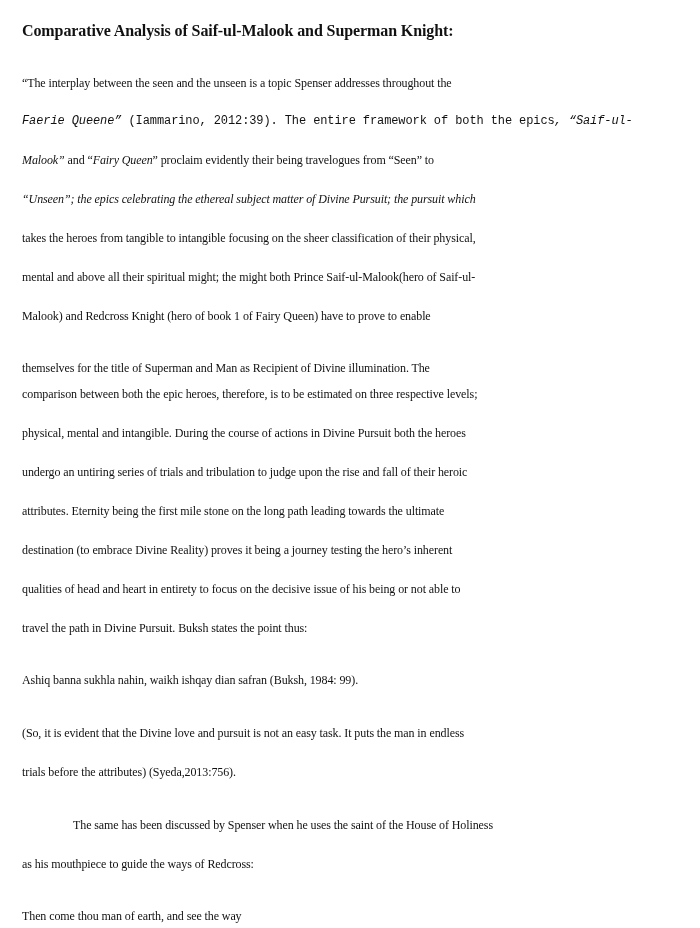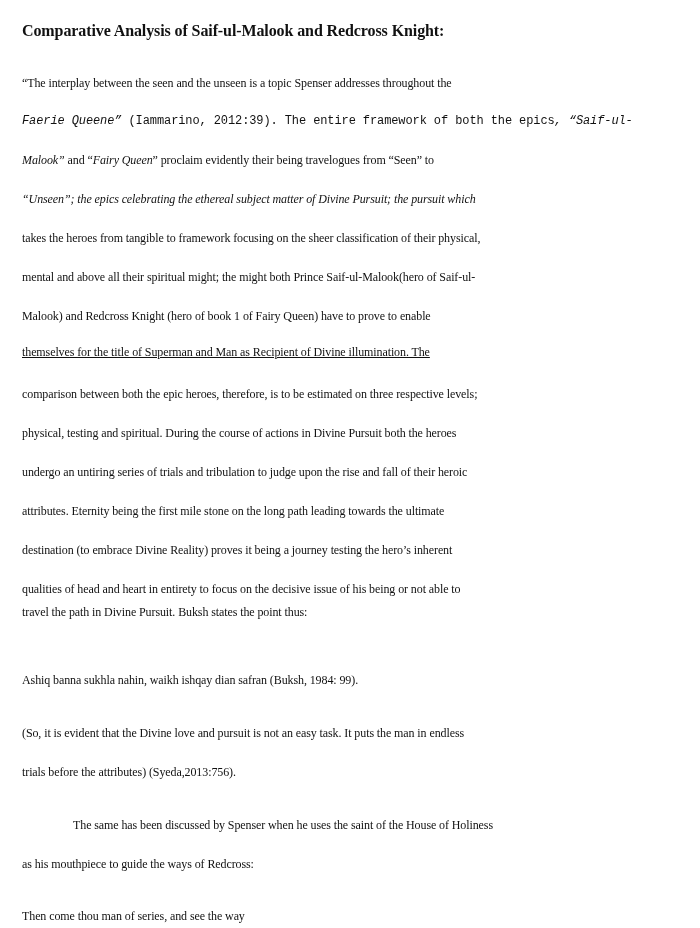--- a/index.html
+++ b/index.html
@@ -7,42 +7,42 @@
          font-family: "Liberation Serif", "DejaVu Serif", serif; color: #111111; }
   .line { position: absolute; left: 22px; font-size: 12px; white-space: nowrap; line-height: 20px; letter-spacing: -0.1px; }
   .title { font-weight: bold; font-size: 16px; }
   .indent { left: 73px; }
   i { font-style: italic; }
 </style>
 </head>
 <body>
 
 <div>
-  <div class="line title" style="top:21px">Comparative Analysis of Saif-ul-Malook and Redcross Knight:</div>
+  <div class="line title" style="top:21px">Comparative Analysis of Saif-ul-Malook and Superman Knight:</div>
 
   <div id="p1">
       <div class="line" style="top: 73px;"><span>“The interplay between the seen and the unseen is a topic Spenser addresses throughout the</span></div>
       <div class="line" style="top: 111px; font-family: Liberation Mono, monospace;"><i>Faerie Queene”</i><span> (Iammarino, 2012:39). The entire framework of both the epics</span><i>, “Saif-ul-</i></div>
       <div class="line" style="top: 150px;"><i>Malook”</i><span> and “</span><i>Fairy Queen</i><span>” proclaim evidently their being travelogues from “Seen” to</span></div>
       <div class="line" style="top: 189px; font-style: italic;"><span>“Unseen”; the epics celebrating the ethereal subject matter of Divine Pursuit; the pursuit which</span></div>
-      <div class="line" style="top: 228px;"><span>takes the heroes from tangible to framework focusing on the sheer classification of their physical,</span></div>
+      <div class="line" style="top: 228px;"><span>takes the heroes from tangible to intangible focusing on the sheer classification of their physical,</span></div>
       <div class="line" style="top: 267px;"><span>mental and above all their spiritual might; the might both Prince Saif-ul-Malook(hero of Saif-ul-</span></div>
       <div class="line" style="top: 306px;"><span>Malook) and Redcross Knight (hero of book 1 of Fairy Queen) have to prove to enable</span></div>
-      <div class="line" style="top: 342px; text-decoration: underline;"><span>themselves for the title of Superman and Man as Recipient of Divine illumination. The</span></div>
+      <div class="line" style="top: 358px;"><span>themselves for the title of Superman and Man as Recipient of Divine illumination. The</span></div>
       <div class="line" style="top: 384px;"><span>comparison between both the epic heroes, therefore, is to be estimated on three respective levels;</span></div>
-      <div class="line" style="top: 423px;"><span>physical, testing and spiritual. During the course of actions in Divine Pursuit both the heroes</span></div>
+      <div class="line" style="top: 423px;"><span>physical, mental and intangible. During the course of actions in Divine Pursuit both the heroes</span></div>
       <div class="line" style="top: 462px;"><span>undergo an untiring series of trials and tribulation to judge upon the rise and fall of their heroic</span></div>
       <div class="line" style="top: 501px;"><span>attributes. Eternity being the first mile stone on the long path leading towards the ultimate</span></div>
       <div class="line" style="top: 540px;"><span>destination (to embrace Divine Reality) proves it being a journey testing the hero’s inherent</span></div>
       <div class="line" style="top: 579px;"><span>qualities of head and heart in entirety to focus on the decisive issue of his being or not able to</span></div>
-      <div class="line" style="top: 602px;"><span>travel the path in Divine Pursuit. Buksh states the point thus:</span></div>
+      <div class="line" style="top: 618px;"><span>travel the path in Divine Pursuit. Buksh states the point thus:</span></div>
     </div>
 
   <div class="line" style="top:670px">Ashiq banna sukhla nahin, waikh ishqay dian safran (Buksh, 1984: 99).</div>
 
   <div class="line" style="top:723px">(So, it is evident that the Divine love and pursuit is not an easy task. It puts the man in endless</div>
   <div class="line" style="top:762px">trials before the attributes) (Syeda,2013:756).</div>
 
   <div class="line indent" style="top:815px">The same has been discussed by Spenser when he uses the saint of the House of Holiness</div>
   <div class="line" style="top:854px">as his mouthpiece to guide the ways of Redcross:</div>
 
-  <div class="line" style="top:906px">Then come thou man of series, and see the way</div>
+  <div class="line" style="top:906px">Then come thou man of earth, and see the way</div>
 </div>
 
 </body></html>

